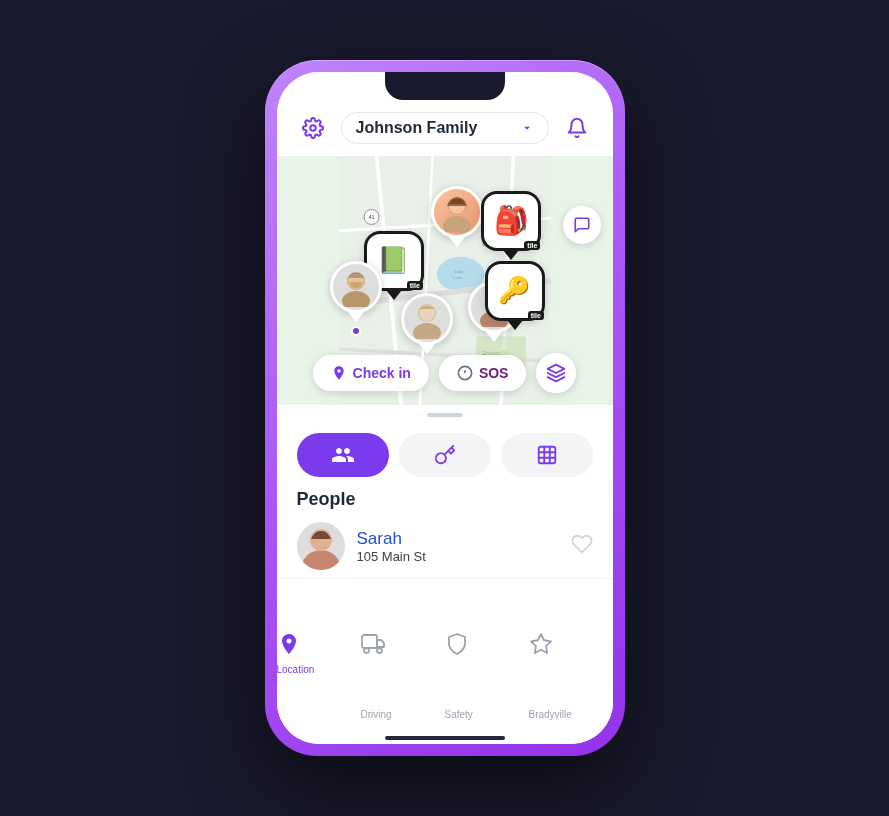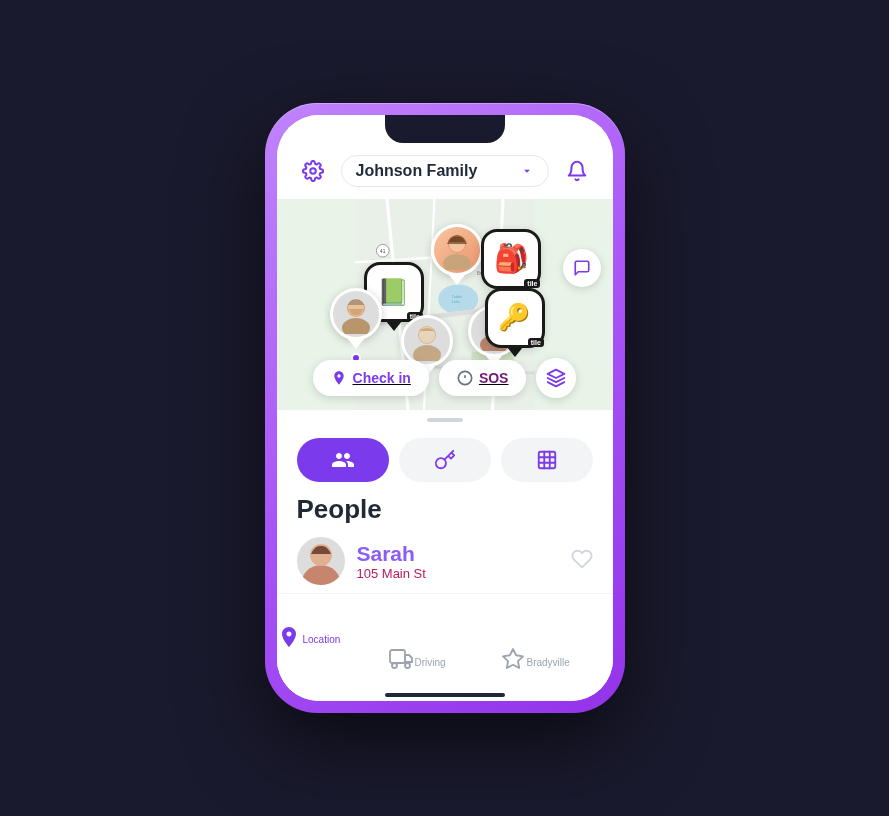--- a/index.html
+++ b/index.html
@@ -7,21 +7,21 @@
       background: #1a1a2e;
       display: flex;
       justify-content: center;
       align-items: center;
       min-height: 100vh;
       font-family: -apple-system, BlinkMacSystemFont, 'Segoe UI', sans-serif;
     }
 
     .phone-outer {
       width: 360px;
-      height: 610px;
+      height: 696px;
       background: linear-gradient(145deg, #c084fc, #a855f7, #9333ea);
       border-radius: 52px;
       padding: 12px;
       box-shadow: 0 30px 80px rgba(0,0,0,0.6), inset 0 1px 0 rgba(255,255,255,0.3);
       position: relative;
     }
 
     .phone-inner {
       width: 100%;
       height: 100%;
@@ -203,21 +203,20 @@
     .action-bar {
       position: absolute;
       bottom: 12px;
       left: 0;
       right: 0;
       display: flex;
       align-items: center;
       justify-content: center;
       gap: 10px;
       z-index: 20;
-      text-decoration: underline;
     }
 
     .checkin-btn {
       display: flex;
       align-items: center;
       gap: 6px;
       background: rgba(255,255,255,0.95);
       border: none;
       border-radius: 24px;
       padding: 10px 18px;
@@ -312,21 +311,21 @@
       color: #7c3aed;
     }
 
     
     .people-section {
       padding: 4px 20px 8px;
       flex: 1;
     }
 
     .people-title {
-      font-size: 26px;
+      font-size: 18px;
       font-weight: 800;
       color: #1f2937;
       margin-bottom: 12px;
     }
 
     .person-row {
       display: flex;
       align-items: center;
       gap: 12px;
     }
@@ -342,48 +341,48 @@
       justify-content: center;
       font-size: 24px;
       flex-shrink: 0;
     }
 
     .person-info {
       flex: 1;
     }
 
     .person-name {
-      font-weight: 700;
-      font-size: 21px;
-      color: #8b5cf6;
+      font-weight: 400;
+      font-size: 17px;
+      color: #1d4ed8;
     }
 
     .person-address {
       font-size: 13px;
-      color: #be185d;
+      color: #404040;
     }
 
     .heart-icon {
       color: #d1d5db;
       font-size: 20px;
     }
 
     
     .bottom-nav {
       display: flex;
       align-items: center;
       justify-content: space-around;
       padding: 8px 0 16px;
       border-top: 1px solid #f3f4f6;
       background: #fff;
     }
 
     .nav-item {
       display: flex;
-      align-items: center;
+      flex-direction: column;
       gap: 2px;
       cursor: pointer;
       flex: 1;
     }
 
     .nav-icon {
       font-size: 22px;
     }
 
     .nav-label {
@@ -644,20 +643,28 @@
               <path d="M16 8h4l3 3v4h-7V8z"></path>
               <circle cx="5.5" cy="18.5" r="2.5"></circle>
               <circle cx="18.5" cy="18.5" r="2.5"></circle>
             </svg>
           </div>
           <span class="nav-label">Driving</span>
         </div>
         <div class="nav-item inactive">
           <div class="nav-icon">
             <svg width="24" height="24" viewBox="0 0 24 24" fill="none" stroke="#9ca3af" stroke-width="1.8" stroke-linecap="round" stroke-linejoin="round">
+              <path d="M12 22s8-4 8-10V5l-8-3-8 3v7c0 6 8 10 8 10z"></path>
+            </svg>
+          </div>
+          <span class="nav-label">Safety</span>
+        </div>
+        <div class="nav-item inactive">
+          <div class="nav-icon">
+            <svg width="24" height="24" viewBox="0 0 24 24" fill="none" stroke="#9ca3af" stroke-width="1.8" stroke-linecap="round" stroke-linejoin="round">
               <polygon points="12 2 15.09 8.26 22 9.27 17 14.14 18.18 21.02 12 17.77 5.82 21.02 7 14.14 2 9.27 8.91 8.26 12 2"></polygon>
             </svg>
           </div>
           <span class="nav-label">Bradyville</span>
         </div>
       </div>
       <div class="home-indicator"></div>
     </div>
   </div>
 </div>

